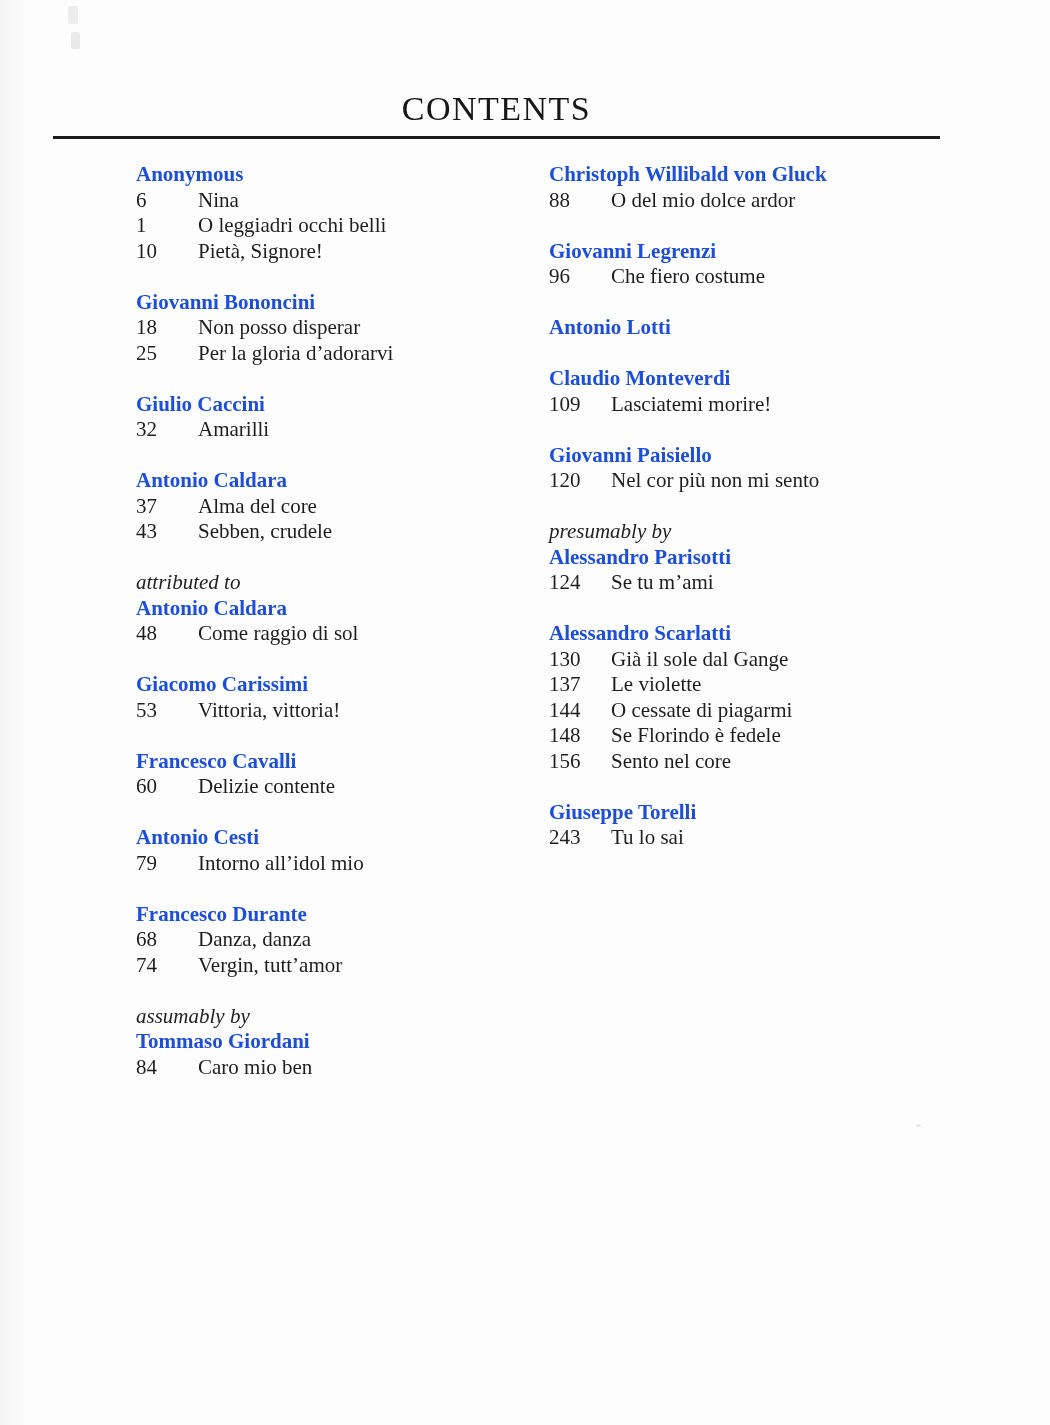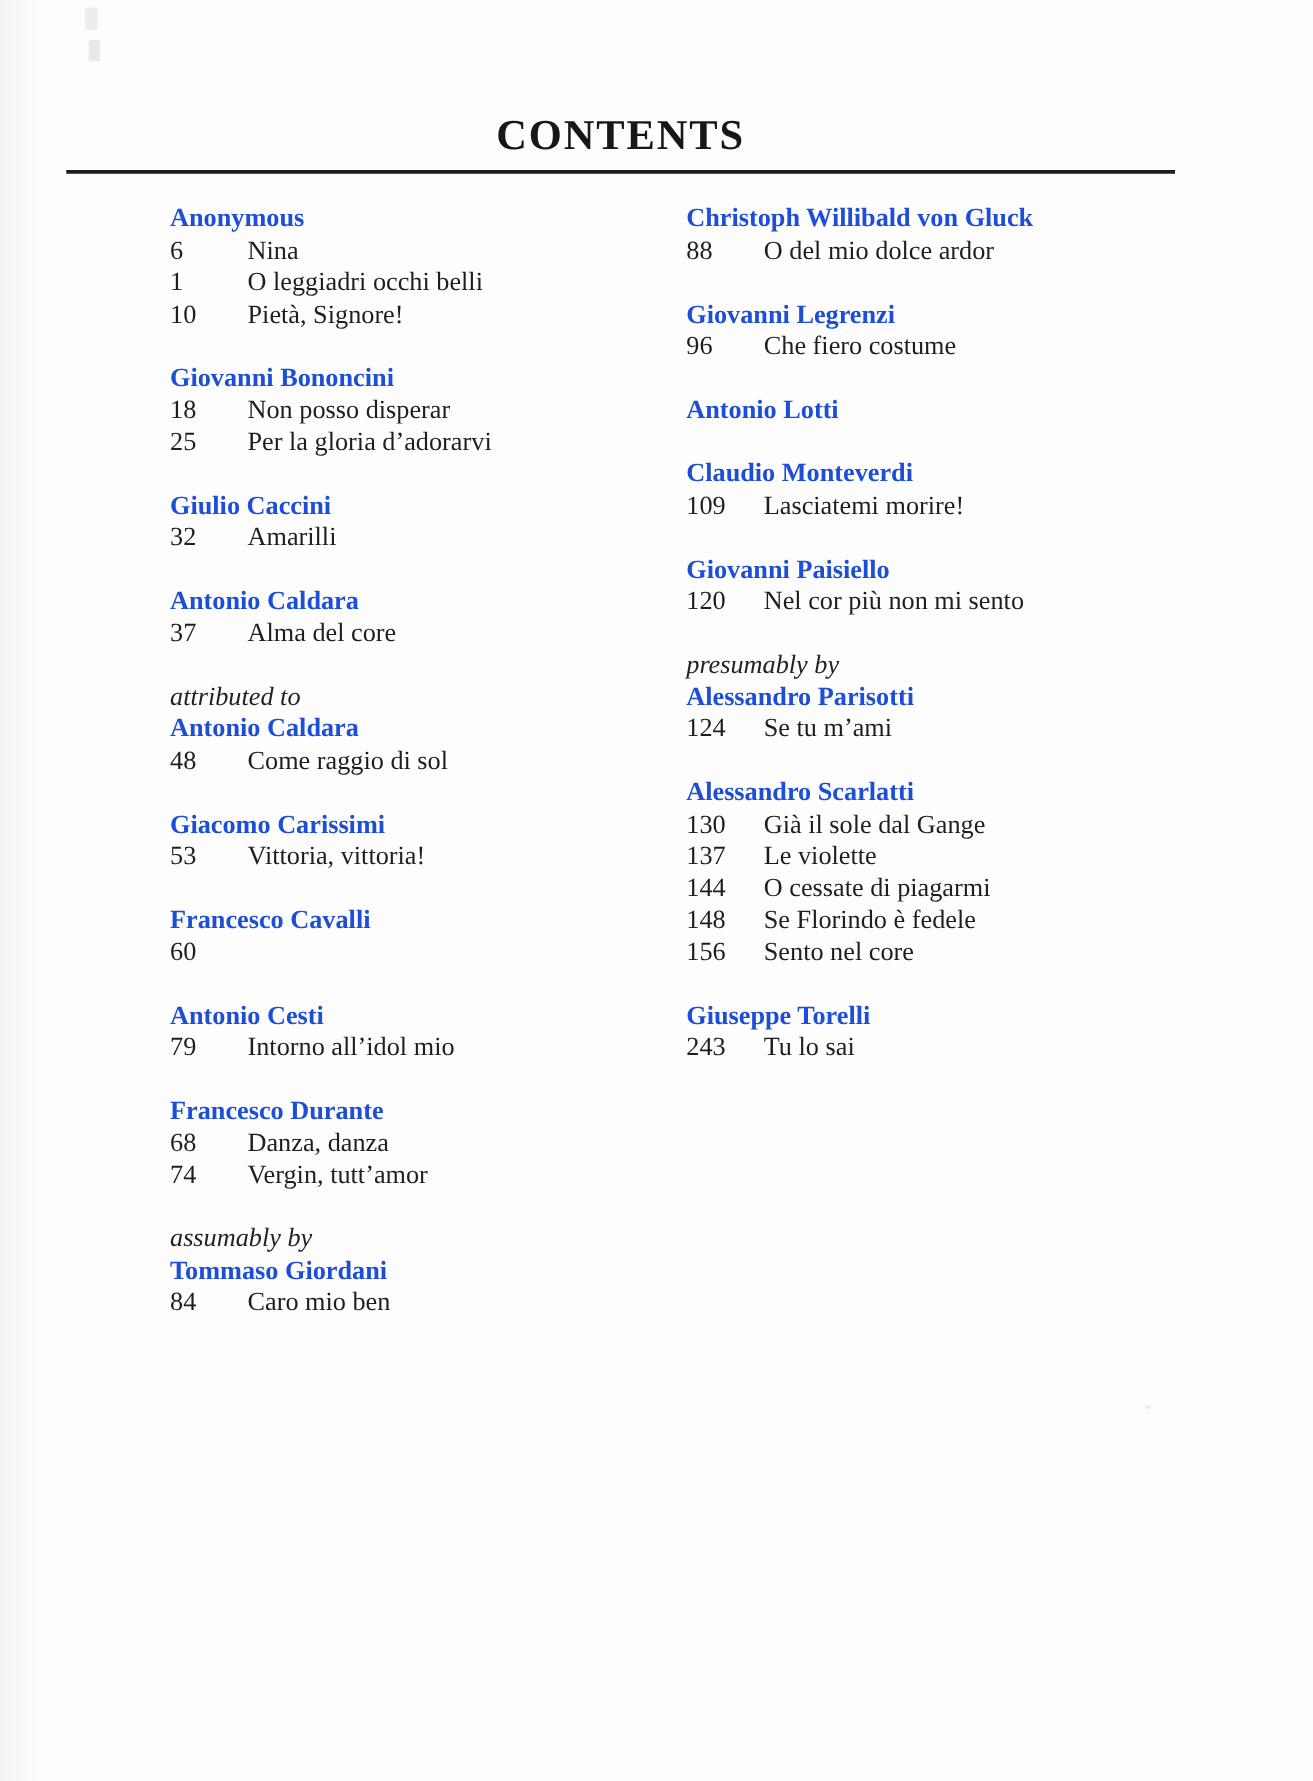--- a/index.html
+++ b/index.html
@@ -33,21 +33,21 @@
     position: absolute; left: 916px; top: 1124px;
     width: 5px; height: 3px;
     background: #ebebeb; border-radius: 50%;
   }
   .page-title {
     position: absolute;
     top: 90px; left: 53px;
     width: 887px;
     text-align: center;
     font-size: 34px;
-    font-weight: bold;
+    font-weight: normal;
     letter-spacing: 1.5px;
     color: #171717;
   }
   .divider {
     position: absolute;
     top: 136px; left: 53px;
     width: 887px; height: 3px;
     background: #1c1c1c;
   }
   .col {
@@ -109,40 +109,45 @@
         <span class="num">32</span>
         <span class="title">Amarilli</span>
       </div>
     </div>
     <div class="section">
       <div class="composer">Antonio Caldara</div>
       <div class="entry">
         <span class="num">37</span>
         <span class="title">Alma del core</span>
       </div>
+      <div class="entry">
+        <span class="num">43</span>
+        <span class="title">Sebben, crudele</span>
+      </div>
     </div>
     <div class="section">
       <div class="prefix">attributed to</div>
       <div class="composer">Antonio Caldara</div>
       <div class="entry">
         <span class="num">48</span>
         <span class="title">Come raggio di sol</span>
       </div>
     </div>
     <div class="section">
       <div class="composer">Giacomo Carissimi</div>
       <div class="entry">
         <span class="num">53</span>
         <span class="title">Vittoria, vittoria!</span>
       </div>
     </div>
     <div class="section">
       <div class="composer">Francesco Cavalli</div>
       <div class="entry">
         <span class="num">60</span>
+        <span class="title">Delizie contente</span>
       </div>
     </div>
     <div class="section">
       <div class="composer">Antonio Cesti</div>
       <div class="entry">
         <span class="num">79</span>
         <span class="title">Intorno all’idol mio</span>
       </div>
     </div>
     <div class="section">

